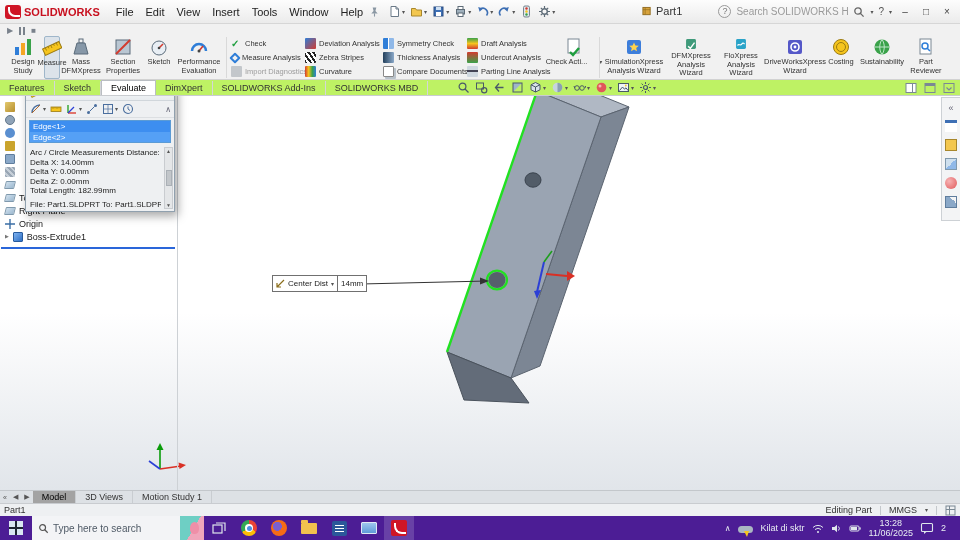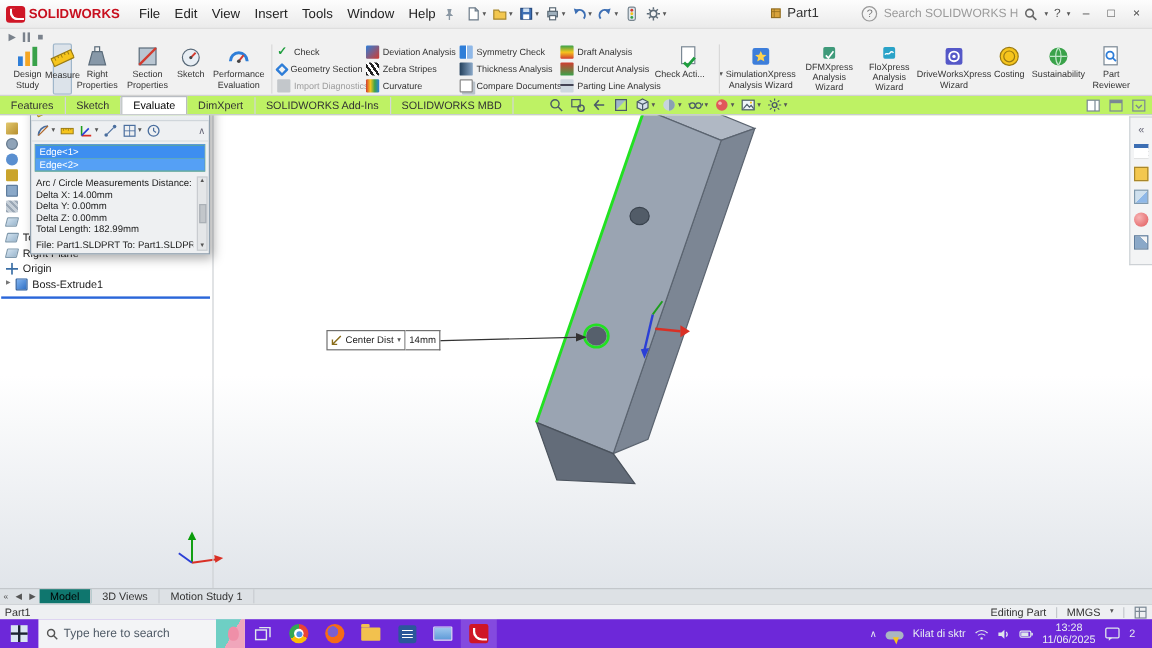--- a/index.html
+++ b/index.html
@@ -67,27 +67,27 @@
 .mlist{margin:2px 3px;background:#84cc16;border:1px solid #5b9bd5;height:23px;overflow:hidden}
 .mrow{height:11px;line-height:11px;padding-left:3px;color:#fff;background:#3d8ef0}
 .mrow+.mrow{background:#55a0f5}
 .mresults{position:relative;height:66px;padding:3px 13px 2px 4px;color:#222}
 .mline{line-height:9.5px;white-space:nowrap;overflow:hidden}
 .mscroll{position:absolute;right:1px;top:2px;bottom:2px;width:9px;background:#e4e6e8;border:1px solid #c9ccd0;display:flex;flex-direction:column;align-items:center;justify-content:space-between;font-size:5px;color:#555}
 .mthumb{width:6px;height:16px;background:#c2c6ca;border:1px solid #aab0b6}
 
 #bottomtabs{position:absolute;left:0;top:490px;width:960px;height:13px;background:#dde1e5;border-top:1px solid #c3c7cb;display:flex;align-items:center;font-size:9px;z-index:5}
 .btab{padding:0 9px;height:12px;line-height:12px;border-right:1px solid #c9cdd1;color:#333}
-.btab.active{background:#0f766e;color:#000}
+.btab.active{background:#a3a3a3;color:#000}
 .bnav{font-size:7px;color:#555;padding:0 3px}
 #statusbar{position:absolute;left:0;top:503px;width:960px;height:13px;background:#eef0f2;border-top:1px solid #c9ccd0;display:flex;align-items:center;font-size:9px;color:#333;padding:0 4px;z-index:5}
 #statusbar .right{margin-left:auto;display:flex;align-items:center;gap:8px}
 .ssep{width:1px;height:9px;background:#c4c8cc}
 
-#taskbar{position:absolute;left:0;top:516px;width:960px;height:24px;background:#6d28d9;display:flex;align-items:stretch;z-index:40;color:#e8edf2}
+#taskbar{position:absolute;left:0;top:516px;width:960px;height:24px;background:#4c1d95;display:flex;align-items:stretch;z-index:40;color:#e8edf2}
 .tb-btn{width:32px;display:flex;align-items:center;justify-content:center;flex:none}
 .ic-win{width:14px;height:14px;background:#d9e6f2;position:relative}
 .ic-win::after{content:"";position:absolute;inset:0;background:linear-gradient(#1d2532,#1d2532) center/100% 2px no-repeat,linear-gradient(#1d2532,#1d2532) center/2px 100% no-repeat}
 #tb-search{width:172px;background:#f3f4f6;display:flex;align-items:center;padding-left:6px;gap:4px;flex:none}
 #tb-search input{border:none;outline:none;background:transparent;font-size:10px;width:108px;color:#333;font-family:"Liberation Sans",sans-serif}
 #tb-search input::placeholder{color:#4f5a66}
 .flam{width:24px;height:24px;margin-left:auto;background:linear-gradient(120deg,#6ecfc4 55%,#f0a6bb 55%);position:relative;flex:none}
 .flam::after{content:"";position:absolute;right:5px;top:6px;width:9px;height:12px;border-radius:50% 50% 40% 40%;background:#ef8fa8}
 .app{width:30px;display:flex;align-items:center;justify-content:center;flex:none}
 .app.active{background:rgba(255,255,255,.16)}
@@ -234,21 +234,21 @@
             <path d="M4 7v3M7 7v2M10 7v3M13 7v2M16 7v3" stroke="#9b7b12" stroke-width=".8"></path>
           </g>
         </svg>
       <span>Measure</span>
     </div>
     <div class="rbtn" style="width:42px">
       <svg width="20" height="20" viewBox="0 0 20 20">
           <rect x="8" y="2" width="4" height="4" fill="none" stroke="#5a6b7a"></rect>
           <polygon points="6,6 14,6 17,17 3,17" fill="#8798a8" stroke="#5a6b7a"></polygon>
         </svg>
-      <span>Right Properties</span>
+      <span>Mass DFMXpress</span>
     </div>
     <div class="rbtn" style="width:42px">
       <svg width="20" height="20" viewBox="0 0 20 20">
           <rect x="3" y="3" width="14" height="14" fill="#b9c6d2" stroke="#5a6b7a"></rect>
           <path d="M3 17 17 3" stroke="#d23b2f" stroke-width="2"></path>
         </svg>
       <span>Section Properties</span>
     </div>
     <div class="rbtn" style="width:30px">
       <svg width="20" height="20" viewBox="0 0 20 20">
@@ -269,21 +269,21 @@
 
     <div class="vsep"></div>
 
     <div class="sgroup" style="width:74px">
       <div class="srow">
           <span class="si" style="background:none;color:#1e9e3e;font-weight:bold;font-size:10px;line-height:11px">✓</span>
           <span>Check</span>
         </div>
       <div class="srow">
           <span class="si" style="background:none;border:2px solid #2f7ed8;width:8px;height:8px;transform:rotate(45deg)"></span>
-          <span>Geometry Section</span>
+          <span>Measure Analysis</span>
         </div>
       <div class="srow grayed">
           <span class="si" style="background:#c3c7cb"></span>
           <span>Import Diagnostics</span>
         </div>
     </div>
 
     <div class="sgroup" style="width:78px">
       <div class="srow">
           <span class="si" style="background:linear-gradient(135deg,#2f7ed8,#d23b2f)"></span>

